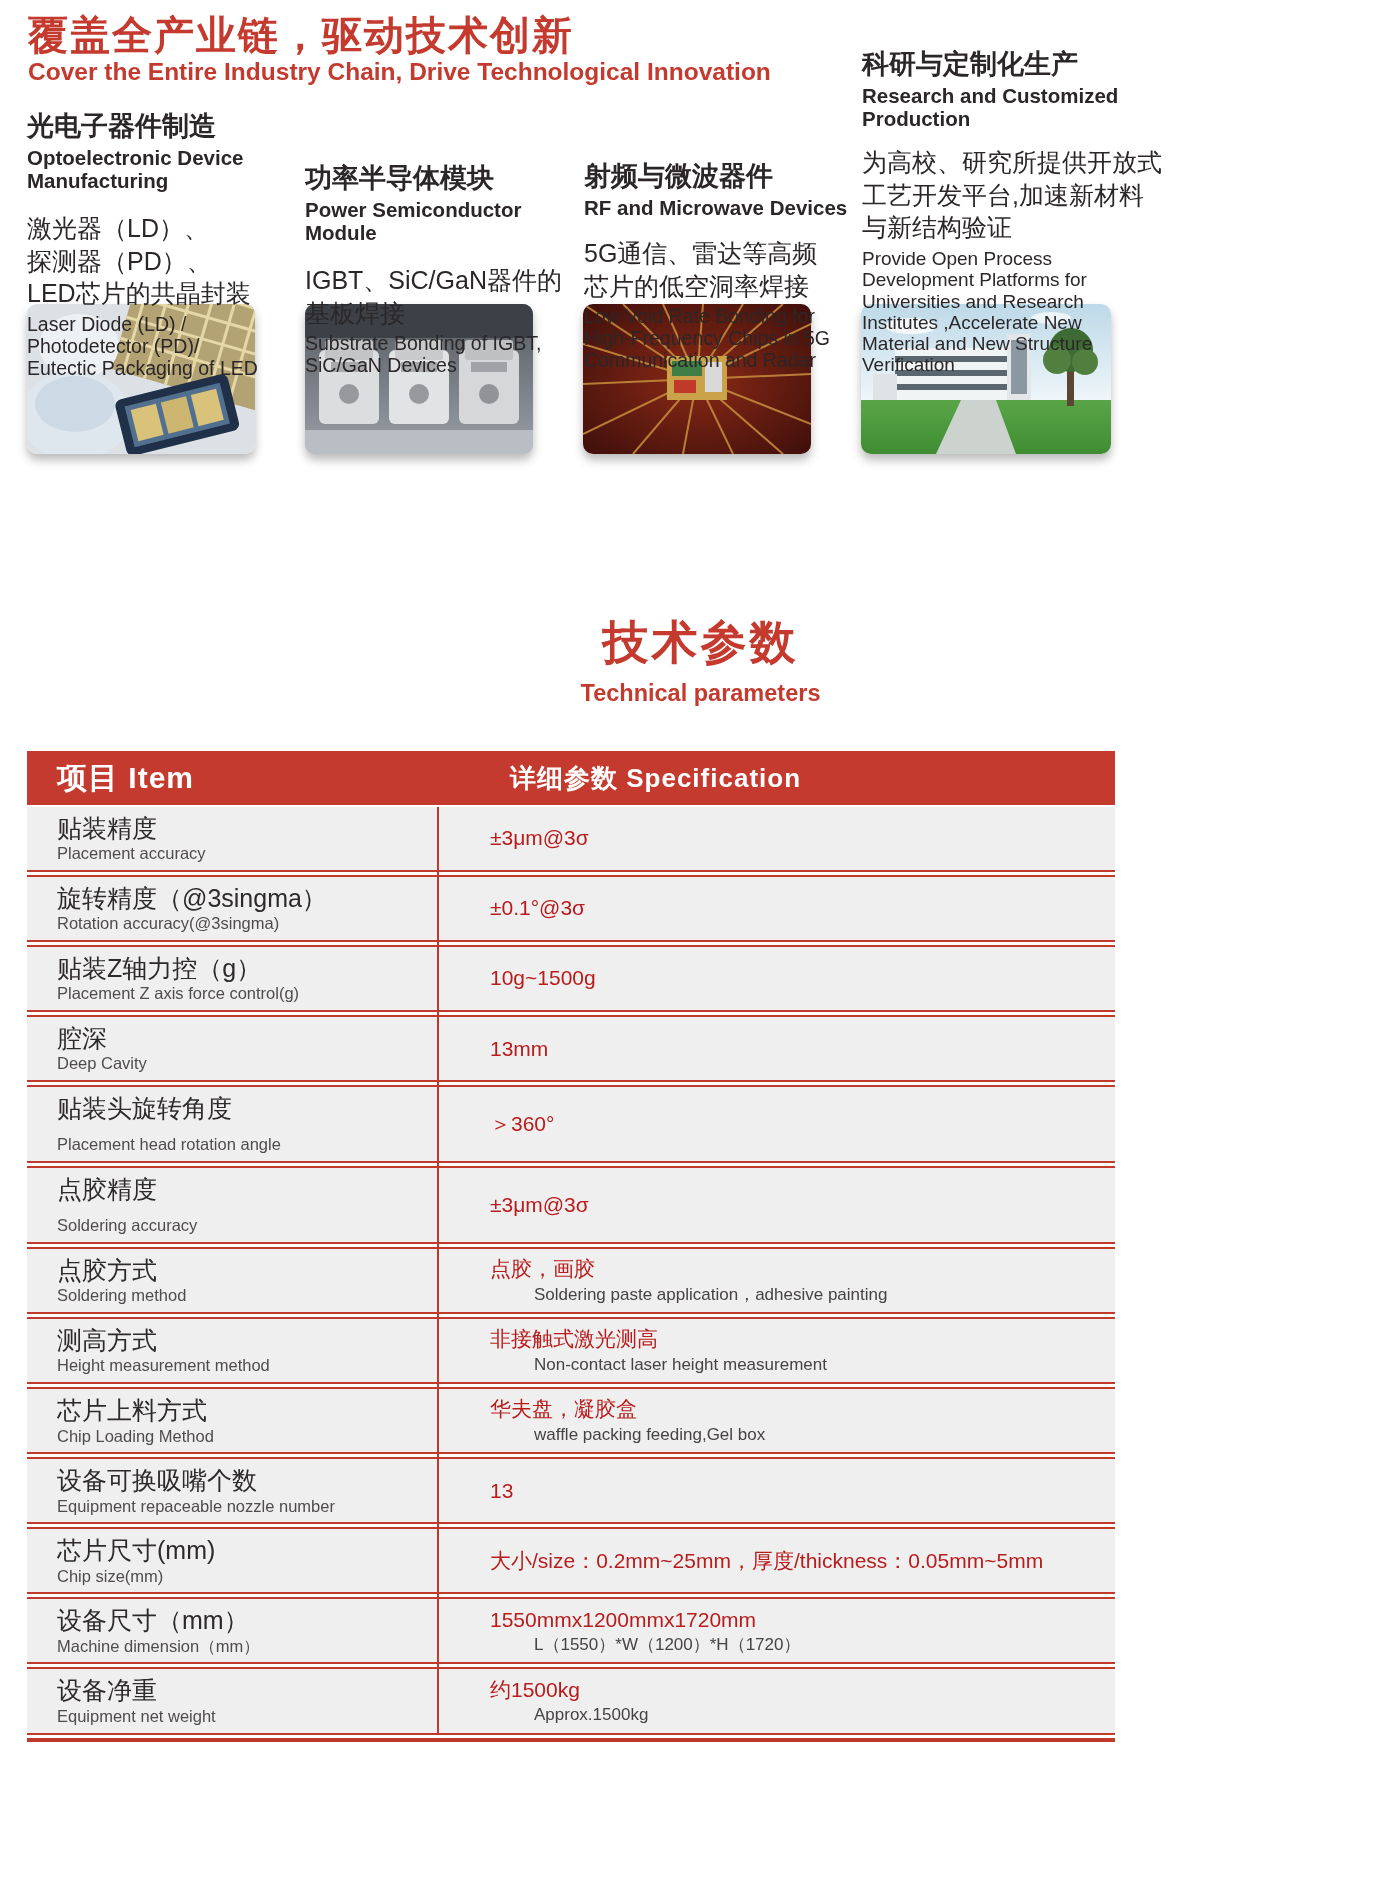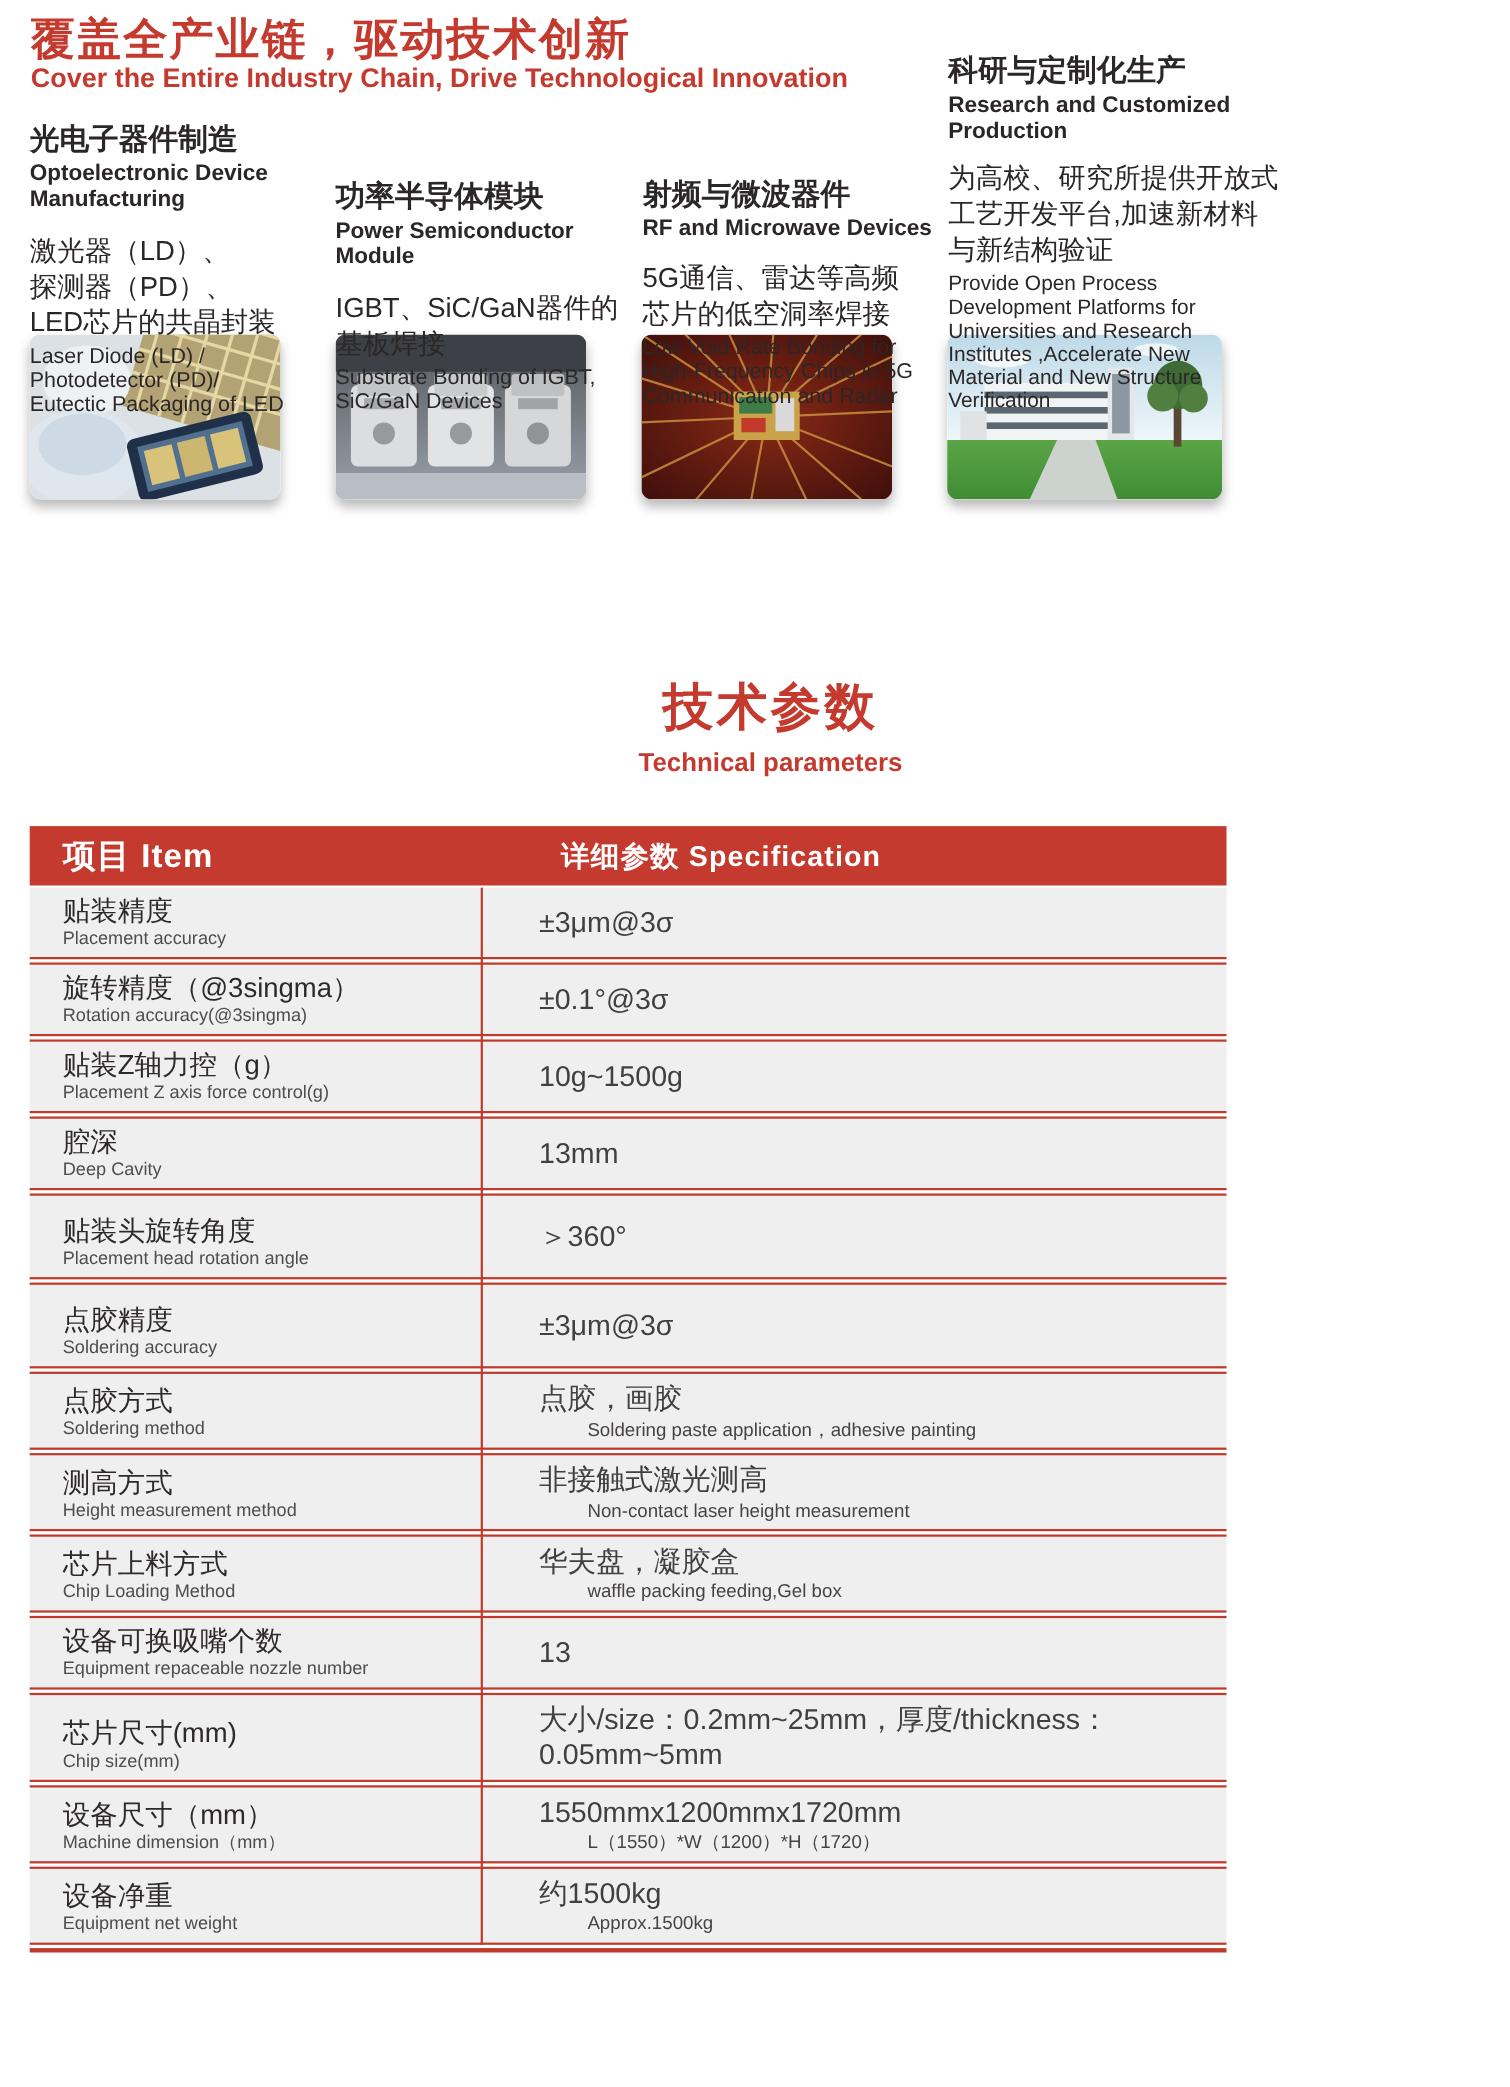--- a/index.html
+++ b/index.html
@@ -46,25 +46,25 @@
   .spec-table{margin:44px 0 0 27px;width:1088px;}
   .thead{display:flex;align-items:center;height:54px;background:var(--accent);color:#fff;}
   .th-item{width:412px;padding-left:30px;font-size:30px;font-weight:600;letter-spacing:1px;}
   .th-spec{padding-left:71px;font-size:26px;font-weight:600;letter-spacing:1px;}
   .rows{position:relative;margin-top:2px;}
   .rows::before{content:"";position:absolute;left:410px;top:0;bottom:0;width:2px;background:var(--divider);z-index:1;}
   .row{display:flex;background:var(--rowbg);min-height:62px;border-top:2px solid var(--divider);border-bottom:2px solid var(--divider);}
   .row:first-child{border-top:none;}
   .row + .row{margin-top:3px;}
   .row.tall{min-height:78px;}
-  .lc{width:392px;display:flex;flex-direction:column;justify-content:flex-end;padding:6px 10px 6px 30px;}
+  .lc{width:392px;display:flex;flex-direction:column;justify-content:space-between;padding:6px 10px 6px 30px;}
   .vc{flex:1;display:flex;flex-direction:column;justify-content:center;padding:6px 10px 6px 71px;}
   .l-zh{font-size:25px;color:#2E2A2B;line-height:1.25;}
   .l-en{font-size:16.5px;color:#504C4D;line-height:1.2;}
-  .v-main{font-size:26px;color:#404040;line-height:1.25;}
+  .v-main{font-size:21px;color:#b91c1c;line-height:1.25;}
   .v-sub{font-size:17px;color:#474344;line-height:1.2;margin-top:2px;margin-left:44px;}
   .v-sub:empty,.l-en:empty{display:none;}
   .bottom-bar{height:4px;background:var(--divider);margin-top:3px;}
 </style>
 </head>
 <body>
 
 <div class="page">
 
   <div class="top">

